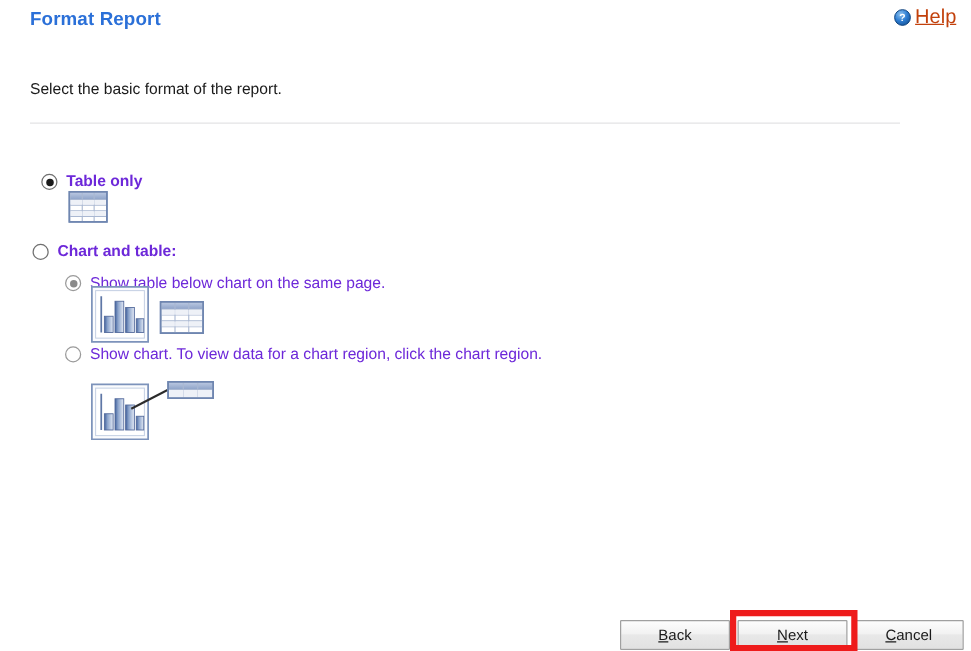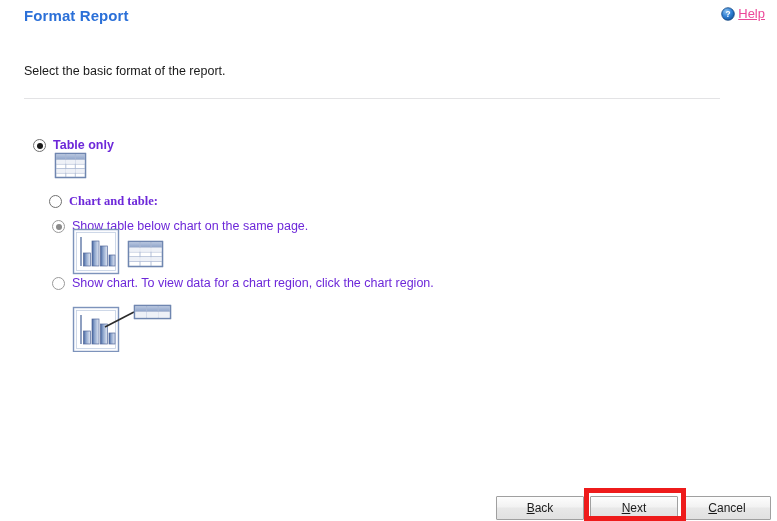--- a/index.html
+++ b/index.html
@@ -45,22 +45,22 @@
     align-items: center;
     gap: 3px;
     cursor: pointer;
   }
   #help-icon {
     width: 14px;
     height: 14px;
     display: block;
   }
   #help-label {
-    font-size: 13px;
-    color: #ec4899;
+    font-size: 16px;
+    color: #c2410c;
     text-decoration: underline;
     line-height: 14px;
   }
 
   
   #instruction {
     position: absolute;
     left: 24px;
     top: 64px;
     font-size: 12.5px;
@@ -137,21 +137,21 @@
     font-size: 12.5px;
     line-height: 14px;
     color: #6d28d9;
   }
   .radio-label.bold {
     font-weight: bold;
   }
 
   
   #opt-table-only   { left: 33px;  top: 138px; }
-  #opt-chart-table  { left: 49px;  top: 194px; font-family: Liberation Serif, serif; }
+  #opt-chart-table  { left: 26px;  top: 194px; }
   #opt-show-table   { left: 52px;  top: 211px; margin-top: 8px; }
   #opt-show-chart   { left: 52px;  top: 276px; }
 
   
   .icon-art { position: absolute; }
   #icon-table-only     { left: 54px; top: 152px; }
   #icon-chart-table    { left: 72px; top: 228px; }
   #icon-chart-region   { left: 72px; top: 302px; }
 
   

